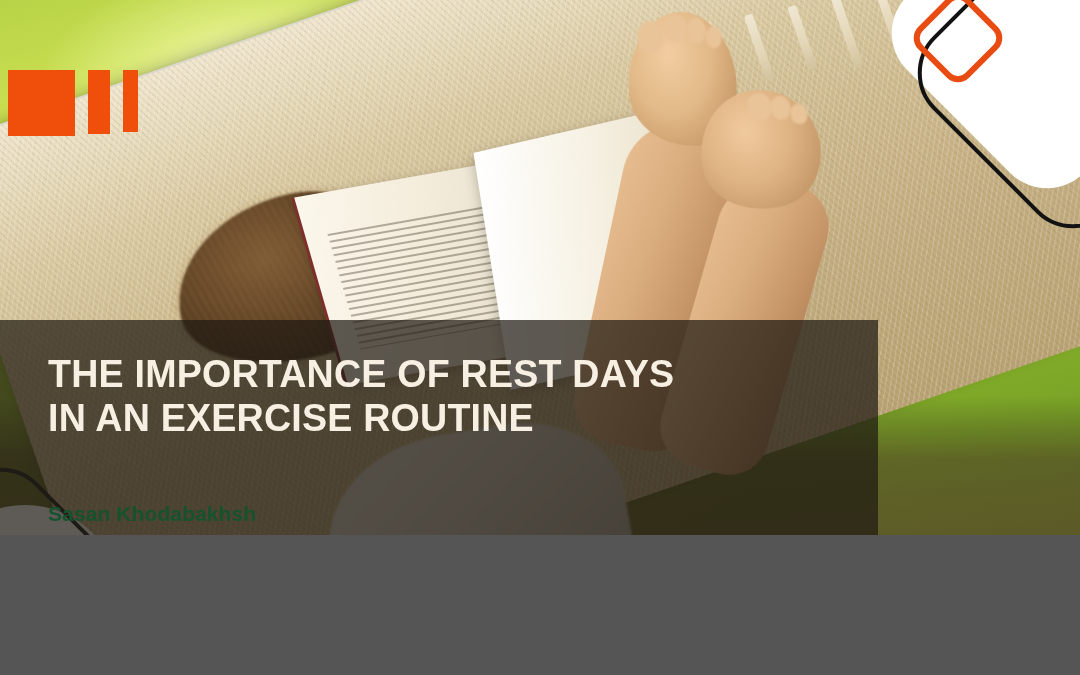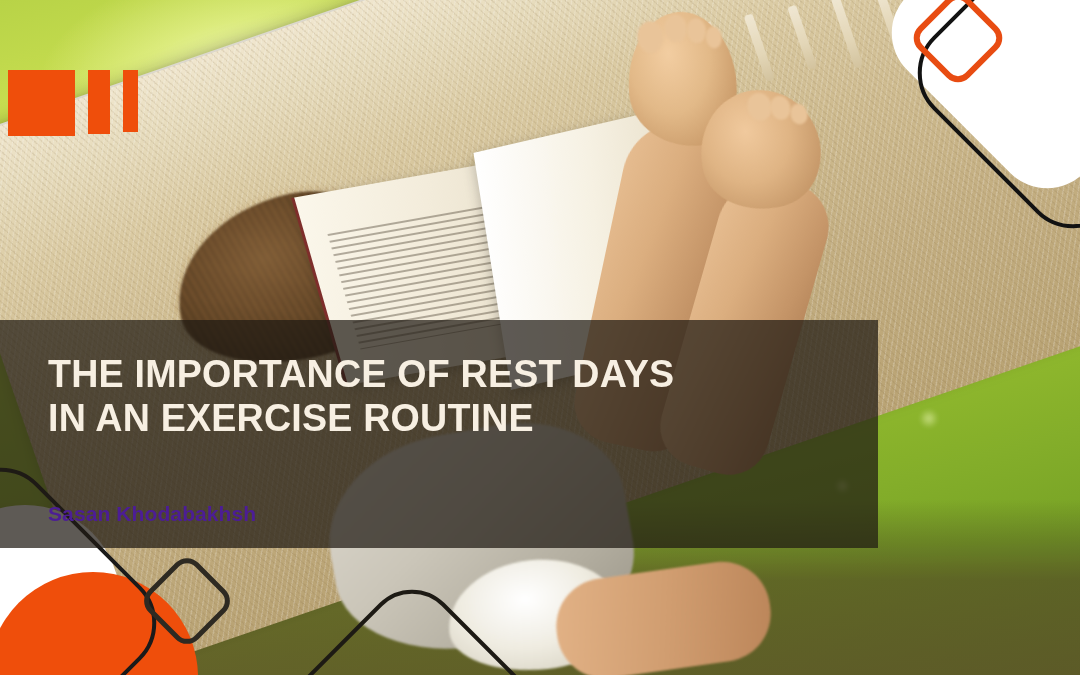--- a/index.html
+++ b/index.html
@@ -4,21 +4,21 @@
 <title>Blog Cover</title>
 <style>
   * { margin:0; padding:0; box-sizing:border-box; }
   html,body{
     background:#555;
     font-family:"Liberation Sans","DejaVu Sans",sans-serif;
   }
   .canvas{
     position:relative;
     width:1080px;
-    height:675px;
+    height:535px;
     overflow:hidden;
     background:#8FB43A;
   }
 
   
   .photo{
     position:absolute; inset:0;
     overflow:hidden;
     background:
       
@@ -206,21 +206,21 @@
     font-weight:700;
     line-height:1.12;
     letter-spacing:.2px;
     text-transform:uppercase;
     transform:scaleX(.965);
     transform-origin:left top;
     white-space:pre-line;
   }
   .author{
     position:absolute; left:48px; top:502px;
-    color:#4c1d95;
+    color:#14532d;
     font-size:21px;
     font-weight:700;
     letter-spacing:.1px;
   }
 
   
   .logo{ position:absolute; left:8px; top:70px; display:flex; align-items:flex-start; gap:13px; }
   .logo-bar{ background:#EF4E0B; }
   .lb1{ width:67px; height:66px; }
   .lb2{ width:22px; height:64px; }

